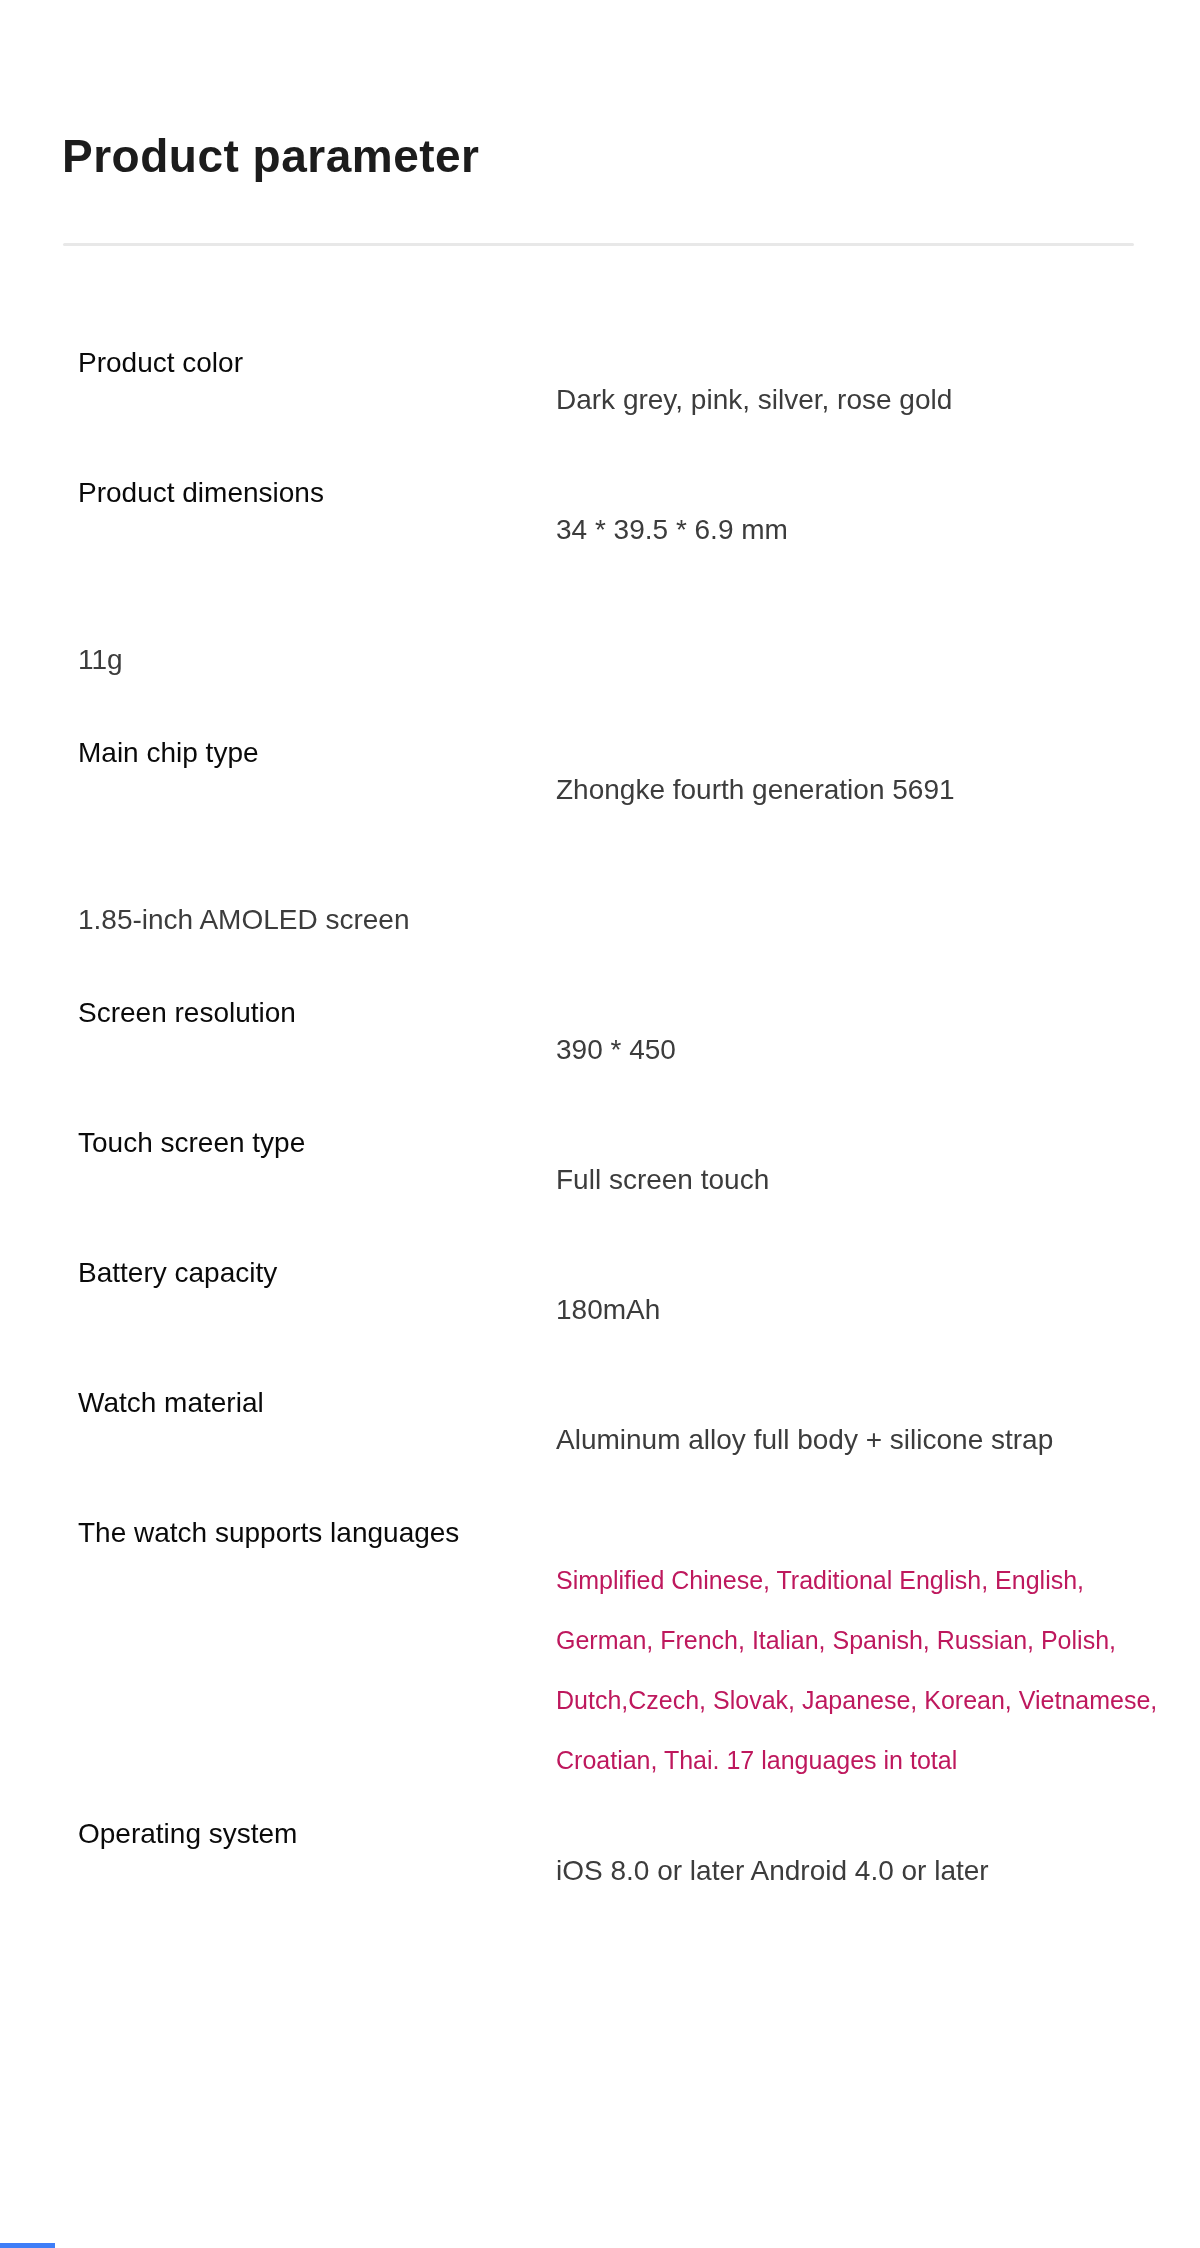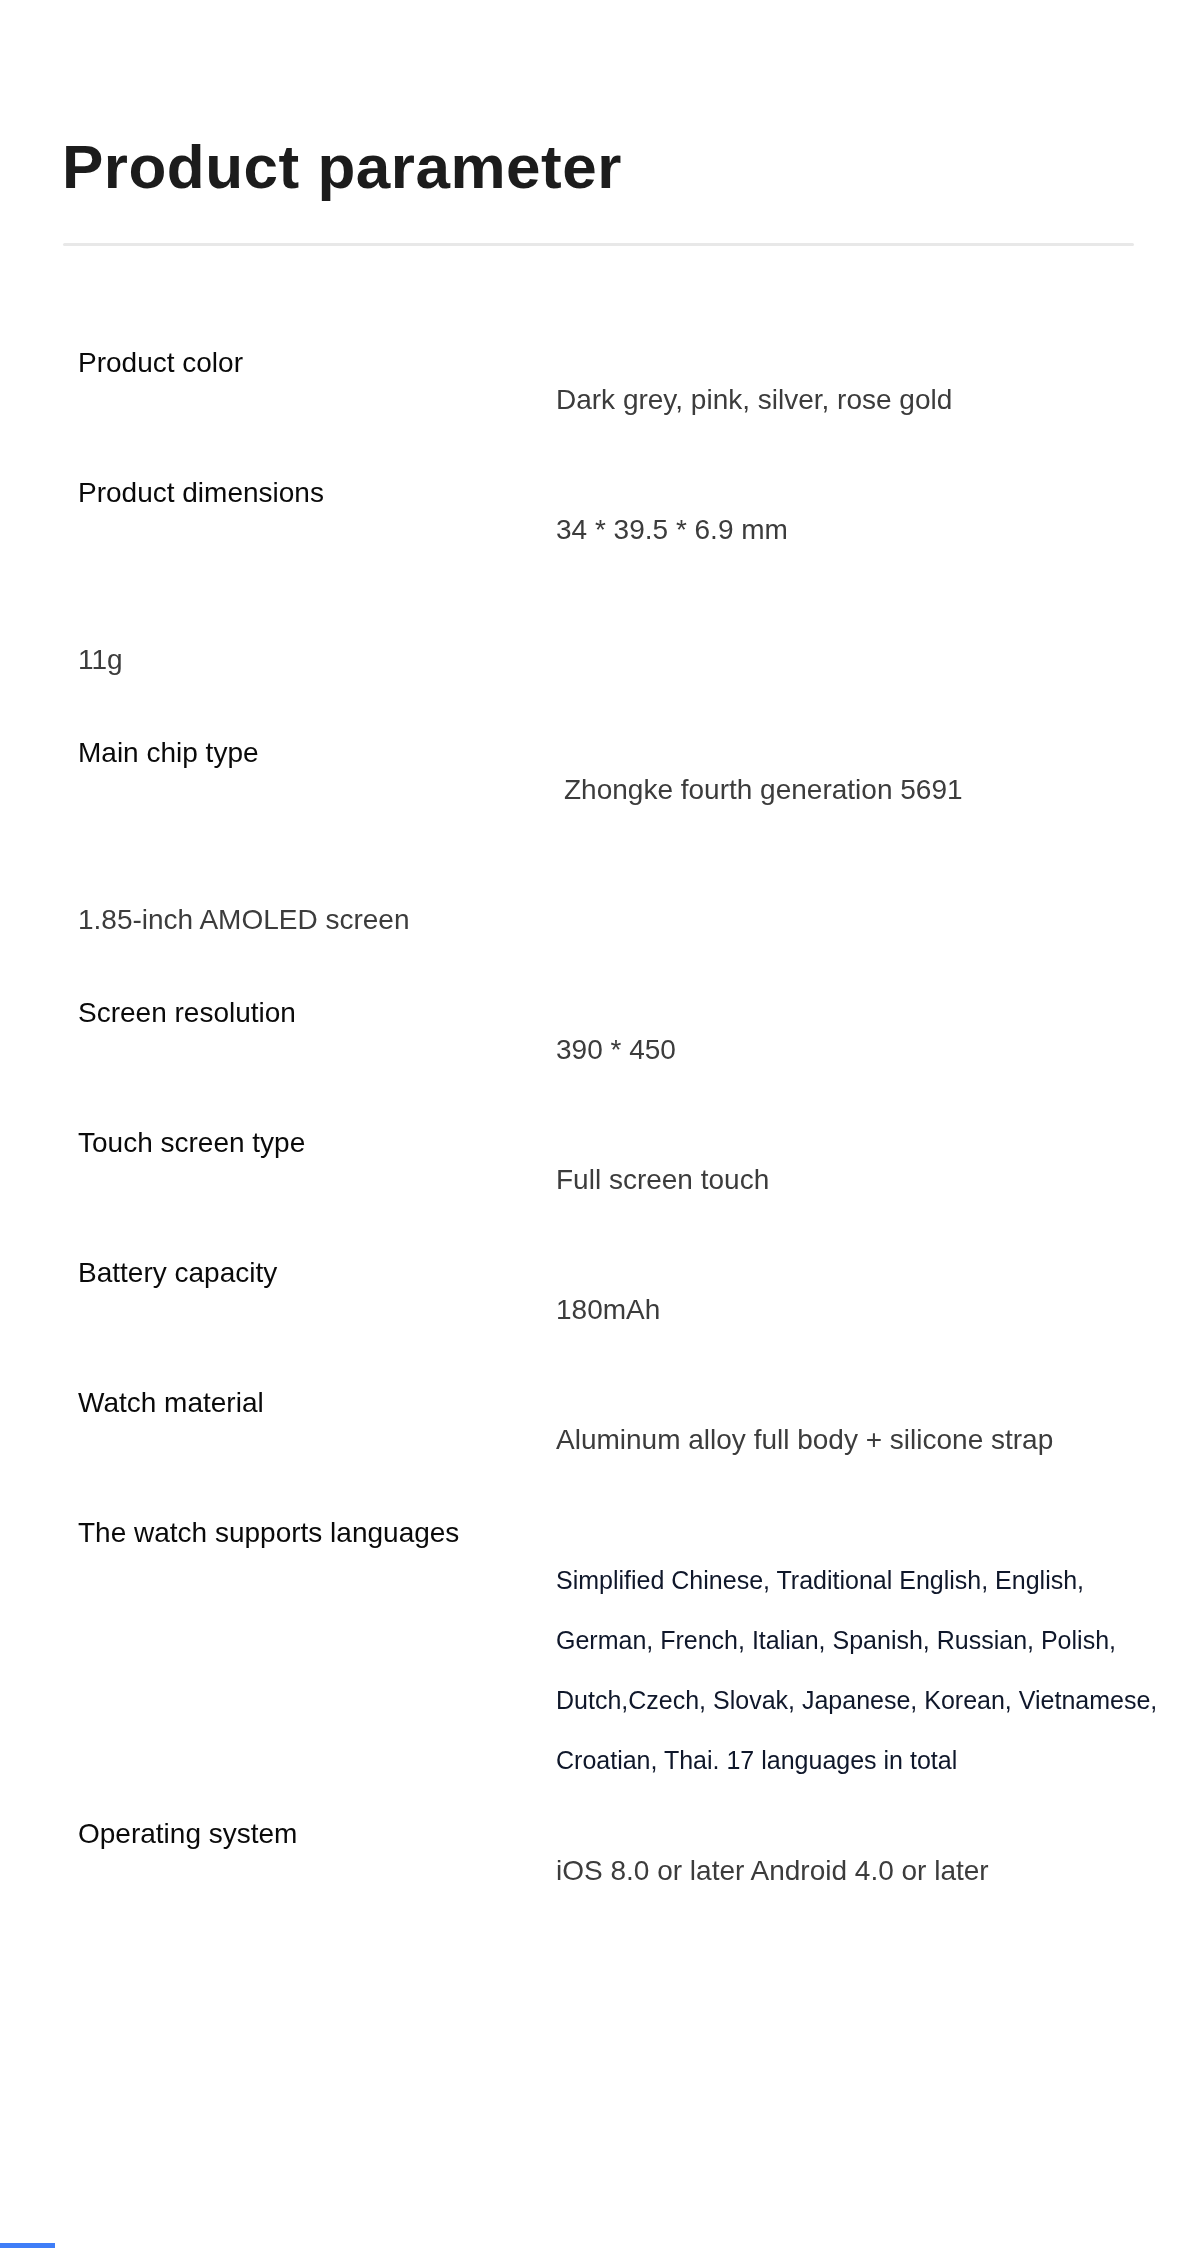--- a/index.html
+++ b/index.html
@@ -12,21 +12,21 @@
     position: relative;
     width: 1200px;
     height: 2248px;
     background: #ffffff;
     overflow: hidden;
   }
   .page-title {
     position: absolute;
     left: 62px;
     top: 88px;
-    font-size: 62px;
+    font-size: 46px;
     font-weight: 700;
     color: #1c1c1c;
     letter-spacing: 0.5px;
     line-height: 74px;
     white-space: nowrap;
   }
   .divider {
     position: absolute;
     left: 63px;
     top: 243px;
@@ -62,35 +62,35 @@
     font-weight: 400;
     color: #3c3c3c;
     line-height: 40px;
     white-space: nowrap;
     margin-top: 37px;
   }
   
   .spec-row:nth-of-type(1)  { top: 343px; }
   .spec-row:nth-of-type(2)  { top: 473px; }
   .spec-row:nth-of-type(3)  { top: 603px; }
-  .spec-row:nth-of-type(4)  { top: 733px; gap: 8px; }
+  .spec-row:nth-of-type(4)  { top: 733px; }
   .spec-row:nth-of-type(5)  { top: 863px; }
   .spec-row:nth-of-type(6)  { top: 993px; }
   .spec-row:nth-of-type(7)  { top: 1123px; }
   .spec-row:nth-of-type(8)  { top: 1253px; }
   .spec-row:nth-of-type(9)  { top: 1383px; }
   .spec-row:nth-of-type(10) { top: 1513px; }
   .spec-row:nth-of-type(11) { top: 1814px; }
   .lang-lines {
     display: block;
   }
   .lang-lines .lang-line {
     font-size: 25px;
     font-weight: 400;
-    color: #0f172a;
+    color: #be185d;
     line-height: 60px;
     white-space: nowrap;
   }
   .accent-bar {
     position: absolute;
     left: 0;
     bottom: 0;
     width: 55px;
     height: 5px;
     background: #3f7ef8;

